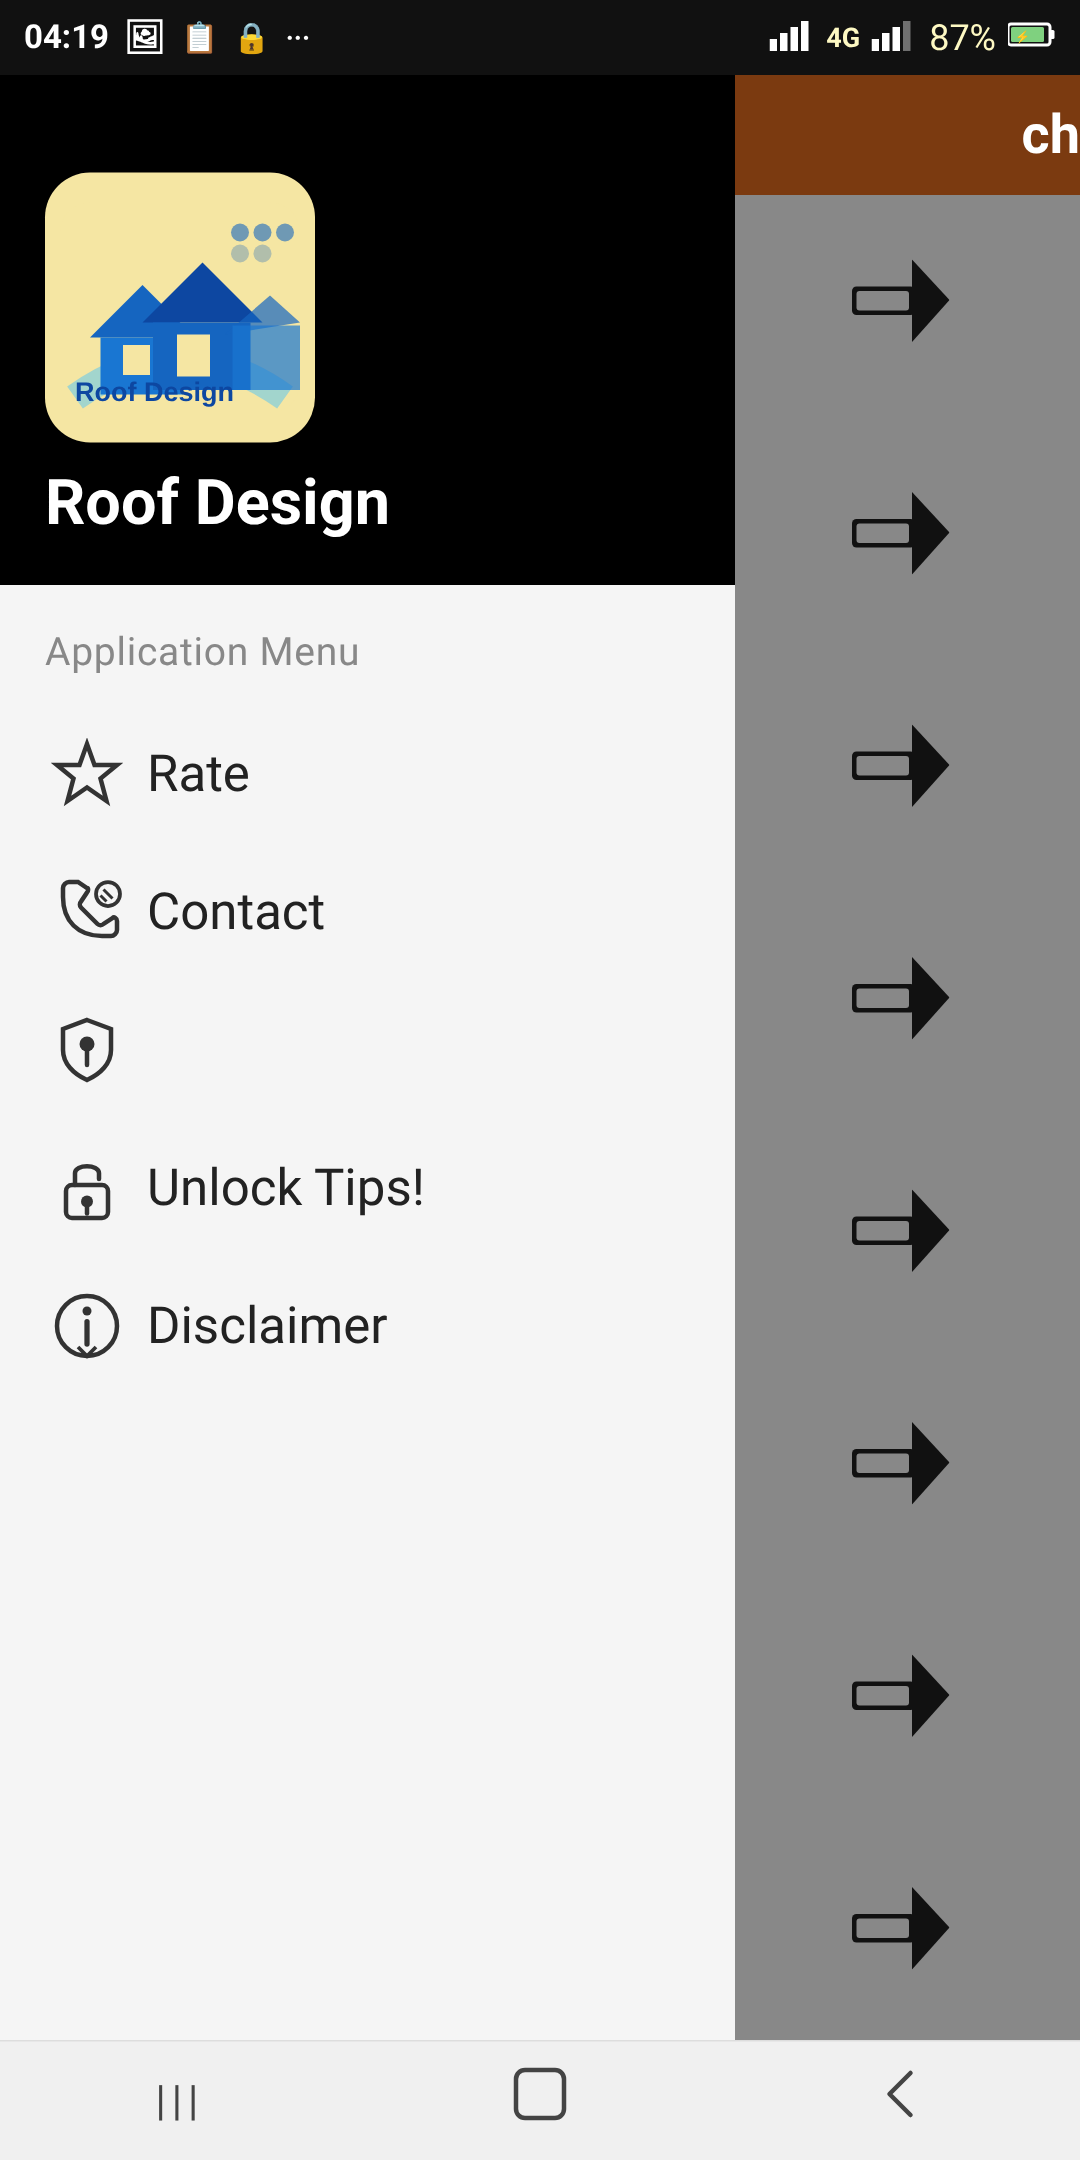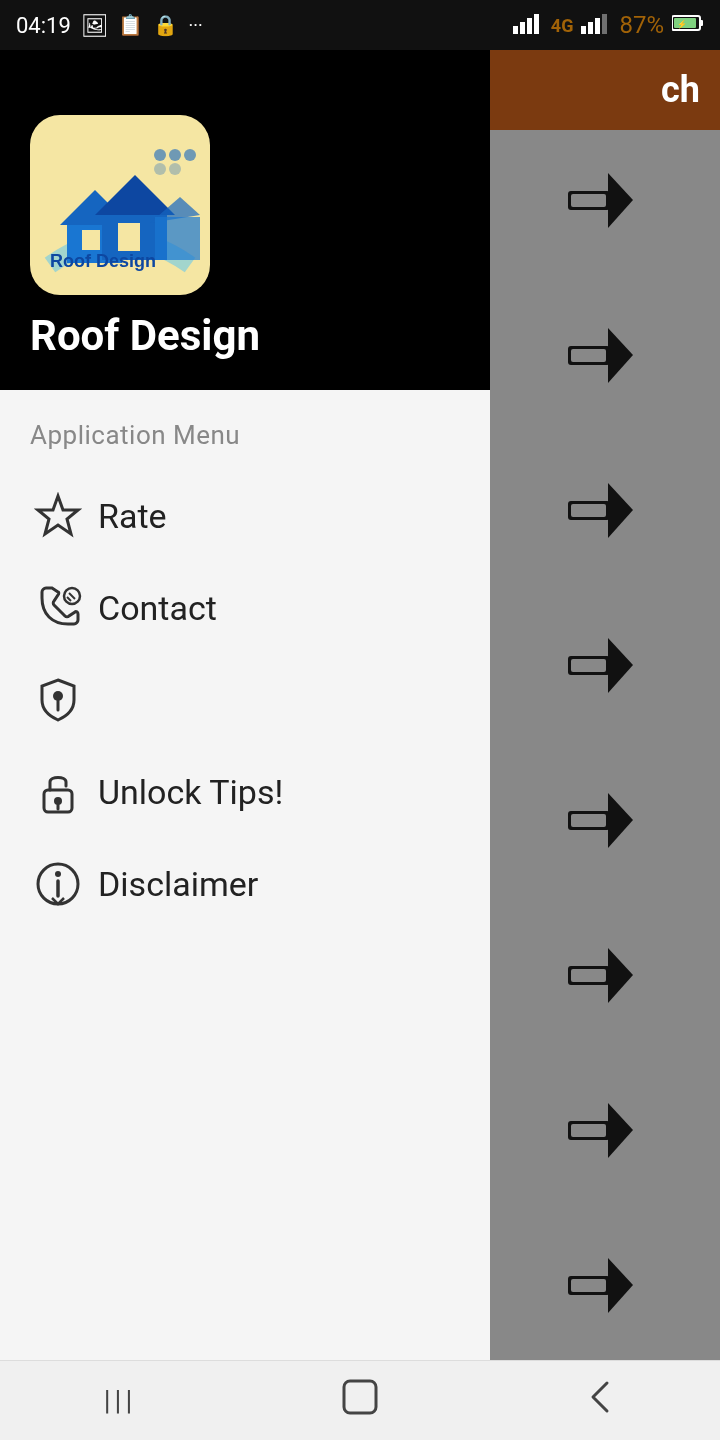--- a/index.html
+++ b/index.html
@@ -23,27 +23,27 @@
       align-items: center;
       justify-content: space-between;
       padding: 0 16px;
       position: absolute;
       top: 0; left: 0;
       z-index: 10;
     }
     .status-left {
       color: white;
       font-size: 22px;
-      font-weight: normal;
+      font-weight: bold;
       display: flex;
       align-items: center;
       gap: 10px;
     }
     .status-right {
-      color: #a16207;
+      color: #fef9c3;
       font-size: 20px;
       display: flex;
       align-items: center;
       gap: 8px;
     }
 
     
     .bg-gray {
       position: absolute;
       top: 50px;
@@ -59,21 +59,20 @@
       position: absolute;
       top: 50px;
       right: 0;
       width: 240px;
       height: 80px;
       background: #7B3A10;
       z-index: 3;
       display: flex;
       align-items: center;
       justify-content: flex-end;
-      padding-right: 20px;
     }
     .right-header-text {
       color: white;
       font-size: 36px;
       font-weight: bold;
     }
 
     
     .right-panel {
       position: absolute;

